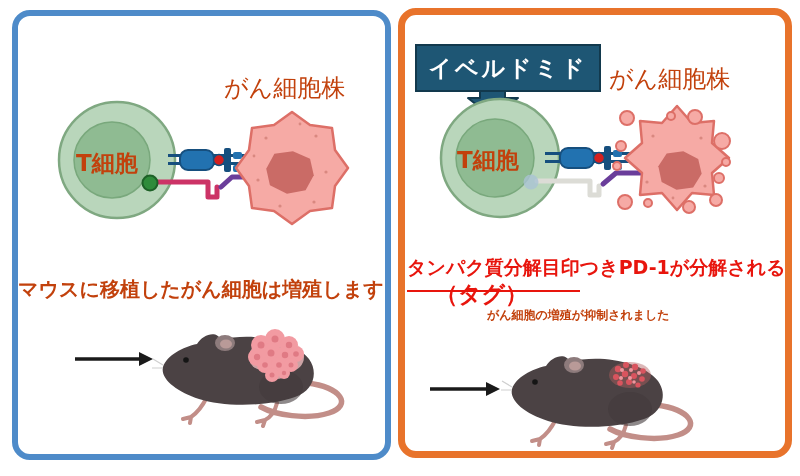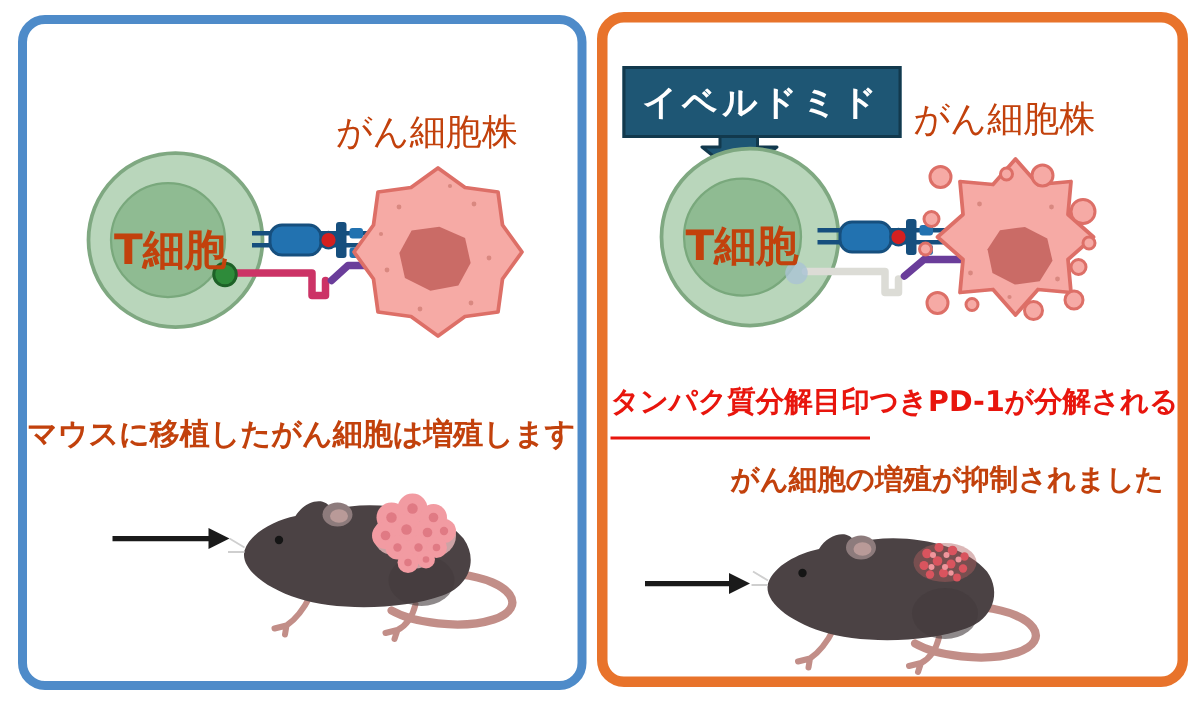--- a/index.html
+++ b/index.html
@@ -6,21 +6,21 @@
   body{
     width:800px;height:476px;position:relative;background:#ffffff;
     font-family:"DejaVu Sans","Liberation Sans",sans-serif;overflow:hidden;
   }
   .panel{position:absolute;background:#fff;border-radius:18px;}
   #panel-left{left:12px;top:10px;width:367px;height:438px;border:6px solid var(--left-border);}
   #panel-right{left:398px;top:8px;width:380px;height:436px;border:7px solid var(--right-border);}
   .abs{position:absolute;}
   .jp{color:#c2410c;white-space:nowrap;}
   .cell-line-label{font-size:24px;font-weight:500;z-index:5;}
-  .tcell-label{font-size:28px;font-weight:800;z-index:6;letter-spacing:0px;}
+  .tcell-label{font-size:23px;font-weight:800;z-index:6;letter-spacing:0px;}
   .caption-black{font-size:20px;font-weight:800;z-index:5;}
   .drug-box{
     background:var(--drug-box);border:2px solid var(--drug-box-border);
     display:flex;align-items:center;justify-content:center;
     color:#ffffff;font-size:23px;font-weight:800;letter-spacing:3px;z-index:7;
   }
   .red-text{color:var(--red-text);font-weight:800;white-space:nowrap;z-index:5;}
   .red-underline{border-bottom:2.5px solid var(--red-text);padding-bottom:12px;}
   svg{position:absolute;overflow:visible;}
 </style>
@@ -189,22 +189,23 @@
         <circle cx="242" cy="92" r="1.6"></circle>
           <circle cx="268" cy="108" r="1.4"></circle>
       </g>
     </g>
   </svg>
 
   <div class="abs jp red-text" style="left:2px;top:240px;font-size:19px;">
     <span class="red-underline">タンパク質分解目印</span><span>つきPD-1が分解される</span>
   </div>
 
-
-  <div class="abs jp caption-black" style="left:82px;top:292px;font-size:19px;text-align:center;">がん細胞の増殖が抑制されました</div>
+  <div class="abs jp red-text" style="left:30px;top:264px;font-size:23px;">（タグ）</div>
+
+  <div class="abs jp caption-black" style="left:82px;top:292px;font-size:12px;text-align:center;">がん細胞の増殖が抑制されました</div>
 
   <svg class="abs" style="left:0;top:330px;" width="380" height="112" viewBox="0 0 380 112">
     <g>
       <line x1="25" y1="44" x2="82" y2="44" style="stroke:var(--arrow-black);stroke-width:3.5"></line>
       <polygon points="81,37 95,44 81,51" style="fill:var(--arrow-black)"></polygon>
     </g>
     <g transform="translate(101,4)">
       <path d="M150,56 C184,60 196,78 172,86 C150,93 118,88 104,80" style="fill:none;stroke:var(--mouse-pink);stroke-width:5.5;stroke-linecap:round"></path>
       <path d="M50,70 C45,80 40,86 34,90 M34,90 l-8,2 M34,90 l-1,6 M120,76 C118,84 114,90 108,93 M108,93 l-8,2 M108,93 l-2,6" style="fill:none;stroke:var(--mouse-pink);stroke-width:4;stroke-linecap:round"></path>
       <path d="M6,40 C10,28 26,20 40,17 C46,7 60,3 64,13 C92,5 136,12 152,32 C162,46 156,64 138,70 C110,80 66,80 42,72 C20,65 3,52 6,40 Z" style="fill:var(--mouse-body)"></path>

